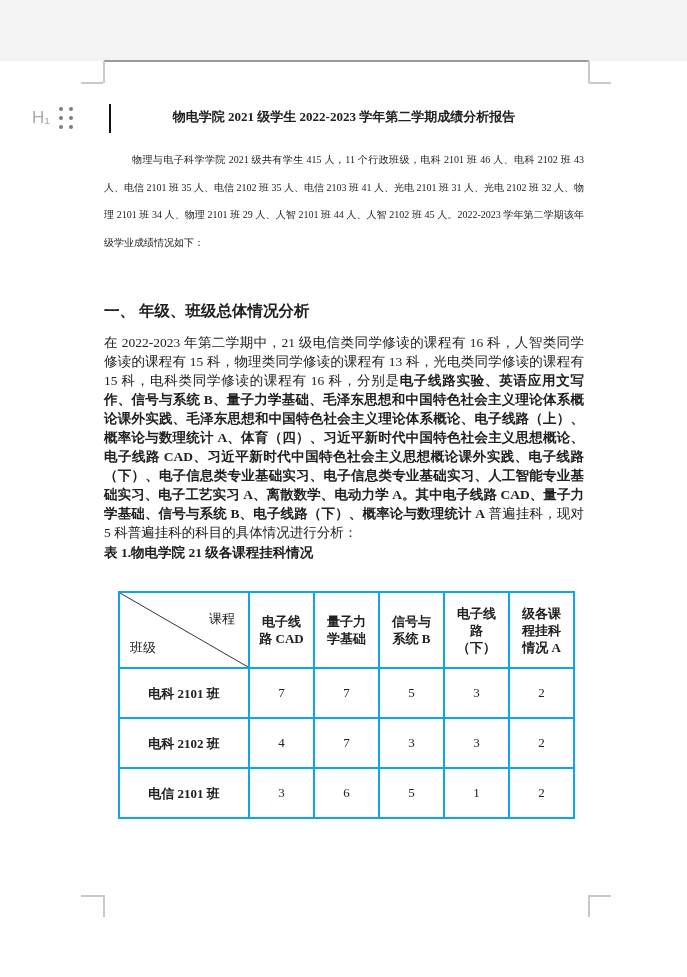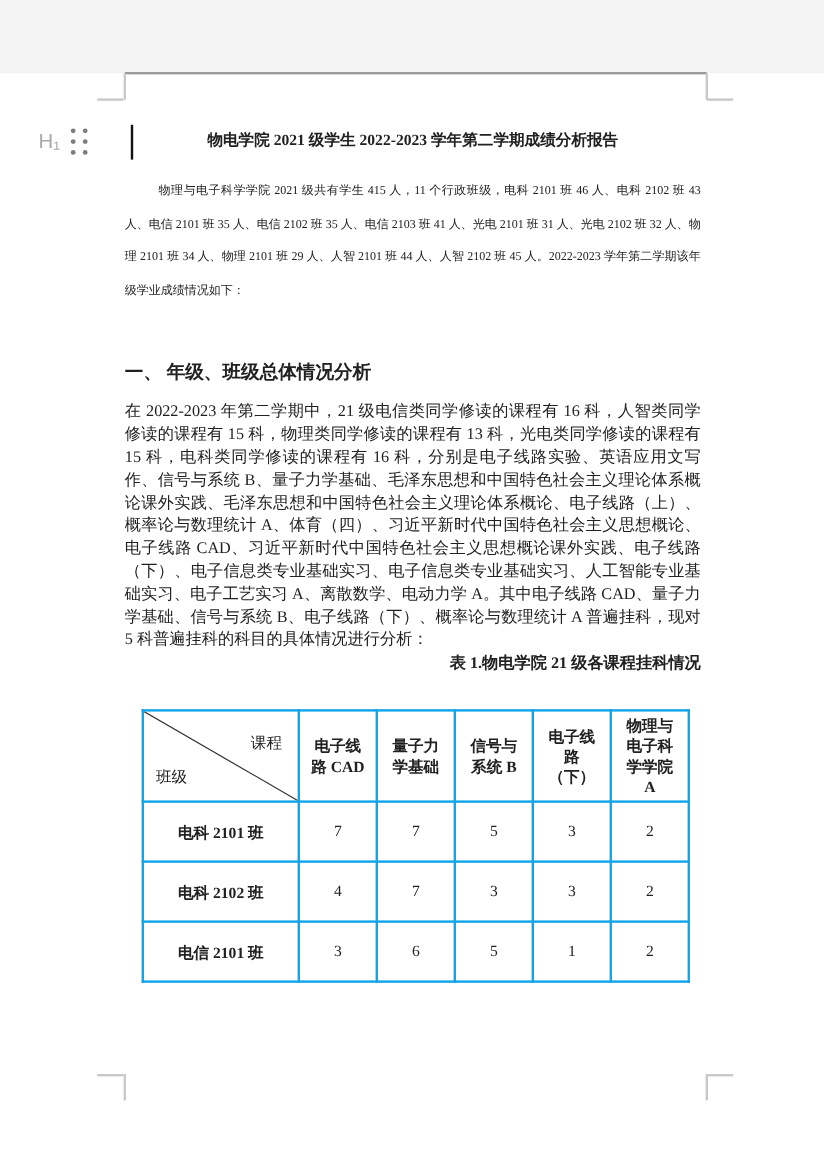--- a/index.html
+++ b/index.html
@@ -30,24 +30,24 @@
     font-size:10px; line-height:27.5px; text-align:justify; text-indent:28px;
   }
   .sec-heading {
     position:absolute; left:104px; top:299px; width:480px; margin:0;
     font-size:15.5px; font-weight:bold; line-height:24px;
   }
   .para2 {
     position:absolute; left:104px; top:333px; width:480px; margin:0;
     font-size:13.5px; line-height:19px; text-align:justify;
   }
-  .para2 .b { font-weight:normal; }
+  .para2 .b { font-weight:bold; }
   .table-caption {
     position:absolute; left:104px; top:544px; width:480px; margin:0;
-    text-align:right; font-size:13.5px; font-weight:bold;
+    text-align:left; font-size:13.5px; font-weight:bold;
   }
 
   table.grade-table {
     position:absolute; left:118px; top:591px; width:457px;
     border-collapse:collapse; table-layout:fixed; font-size:13px;
   }
   .grade-table col.c0 { width:130px; }
   .grade-table th, .grade-table td {
     border:2px solid #0ea5e9; text-align:center; vertical-align:middle; padding:2px 7px;
   }
@@ -115,21 +115,21 @@
           <svg viewBox="0 0 130 76" preserveAspectRatio="none">
             <line x1="0" y1="0" x2="130" y2="76" stroke="#2f2f2f" stroke-width="1"></line>
           </svg>
           <span class="corner-top">课程</span>
           <span class="corner-bottom">班级</span>
         </td>
       <th>电子线路 CAD</th>
           <th>量子力学基础</th>
           <th>信号与系统 B</th>
           <th>电子线路（下）</th>
-          <th>物理与电子科学学院 A</th>
+          <th>级各课程挂科情况 A</th>
         </tr>
     <tr class="data-row">
           <th>电科 2101 班</th>
           <td>7</td>
           <td>7</td>
           <td>5</td>
           <td>3</td>
           <td>2</td>
         </tr>
         <tr class="data-row">

